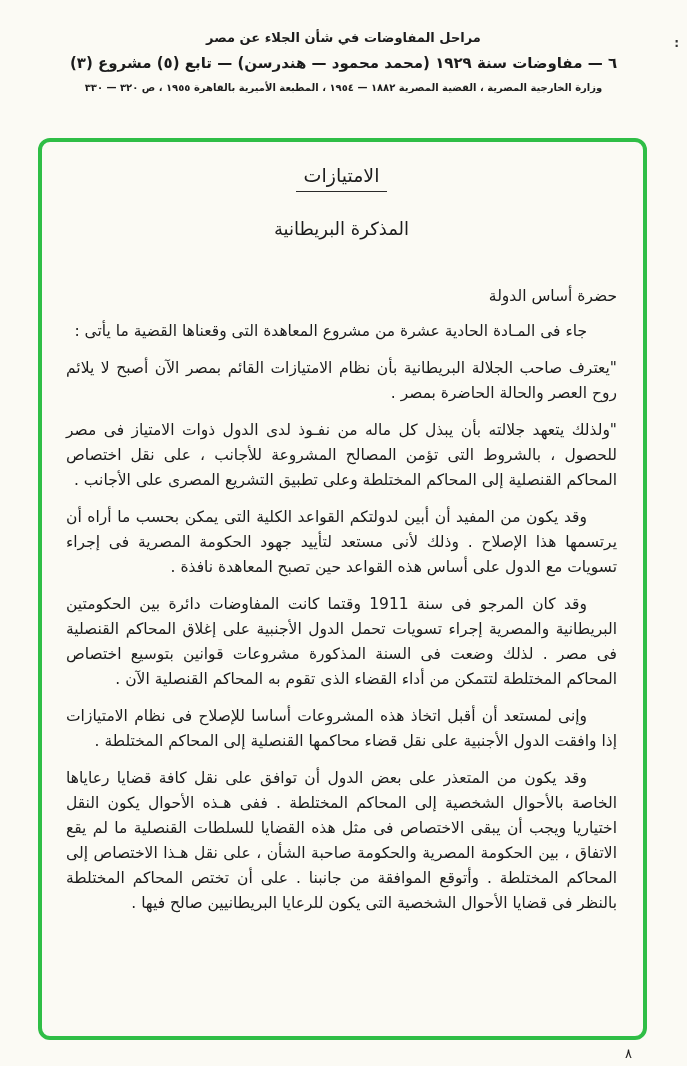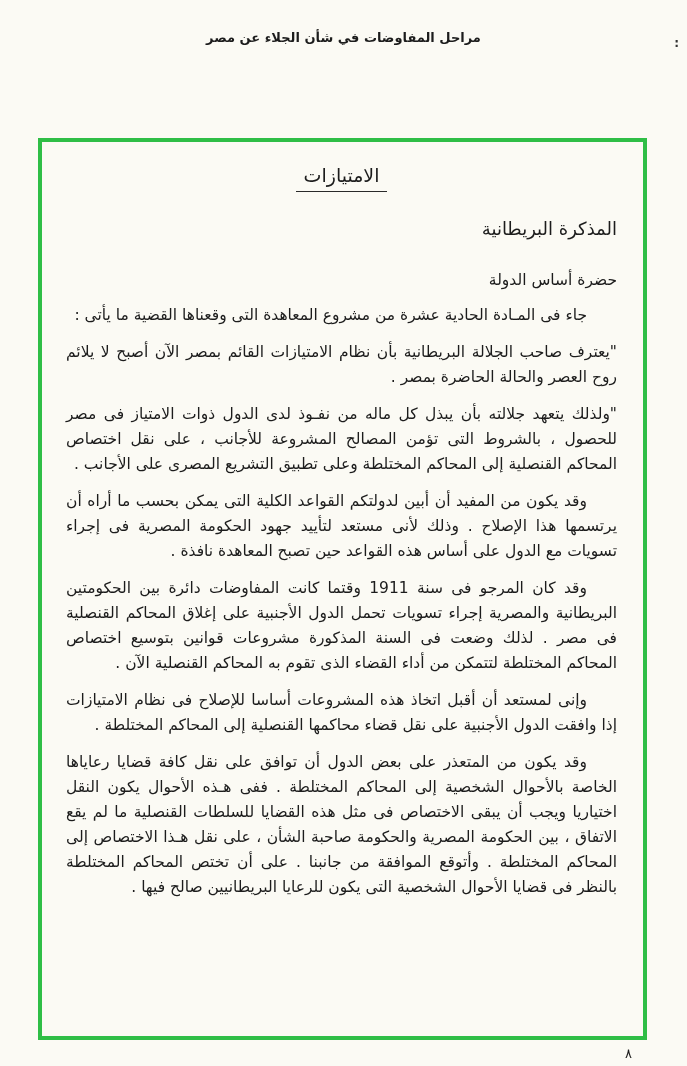--- a/index.html
+++ b/index.html
@@ -22,50 +22,52 @@
     font-size: 12px; font-weight: bold; color: #333;
   }
   .header { position: absolute; top: 30px; right: 0; left: 0; text-align: center; }
   .header-line1 { font-size: 13px; font-weight: bold; }
   .header-line2 { font-size: 15px; font-weight: bold; margin-top: 9px; }
   .header-line3 { font-size: 10px; font-weight: bold; margin-top: 10px; }
   .green-box {
     position: absolute;
     top: 138px; right: 40px; left: 38px; bottom: 26px;
     border: 4px solid #2fbe46;
-    border-radius: 0;
+    border-radius: 12px;
     padding: 16px 26px 8px 24px;
   }
   .title-wrap { text-align: center; margin-top: 6px; }
   .doc-title {
     display: inline-block;
     font-size: 19px;
     padding: 0 8px 5px 8px;
     border-bottom: 1.5px solid #2a2a2a;
   }
-  .doc-subtitle { text-align: right; font-size: 18px; margin-top: 26px; margin-bottom: 32px; }
+  .doc-subtitle { text-align: center; font-size: 18px; margin-top: 26px; margin-bottom: 48px; }
   .salutation { font-size: 15.5px; margin: 0 0 14px 0; }
   .para {
     font-size: 15.5px;
     line-height: 25px;
     text-align: justify;
     margin: 0 0 12px 0;
   }
   .para.indent { text-indent: 30px; }
   .page-number { position: absolute; bottom: 5px; right: 55px; font-size: 13px; }
 </style>
 </head>
 <body>
 
 <div class="page">
 
   <div class="corner-mark">:</div>
 
   <header class="header">
     <div class="header-line1">مراحل المفاوضات في شأن الجلاء عن مصر</div>
+    <div class="header-line2">٦ — مفاوضات سنة ١٩٢٩ (محمد محمود — هندرسن) — تابع (٥) مشروع (٣)</div>
+    <div class="header-line3">وزارة الخارجية المصرية ، القضية المصرية ١٨٨٢ — ١٩٥٤ ، المطبعة الأميرية بالقاهرة ١٩٥٥ ، ص ٣٢٠ — ٣٣٠</div>
   </header>
 
   <main class="green-box" style="border-color: rgb(47, 190, 70);">
     <div class="title-wrap">
       <span class="doc-title">الامتيازات</span>
     </div>
     <div class="doc-subtitle">المذكرة البريطانية</div>
 
     <p class="salutation">حضرة أساس الدولة</p>
 

